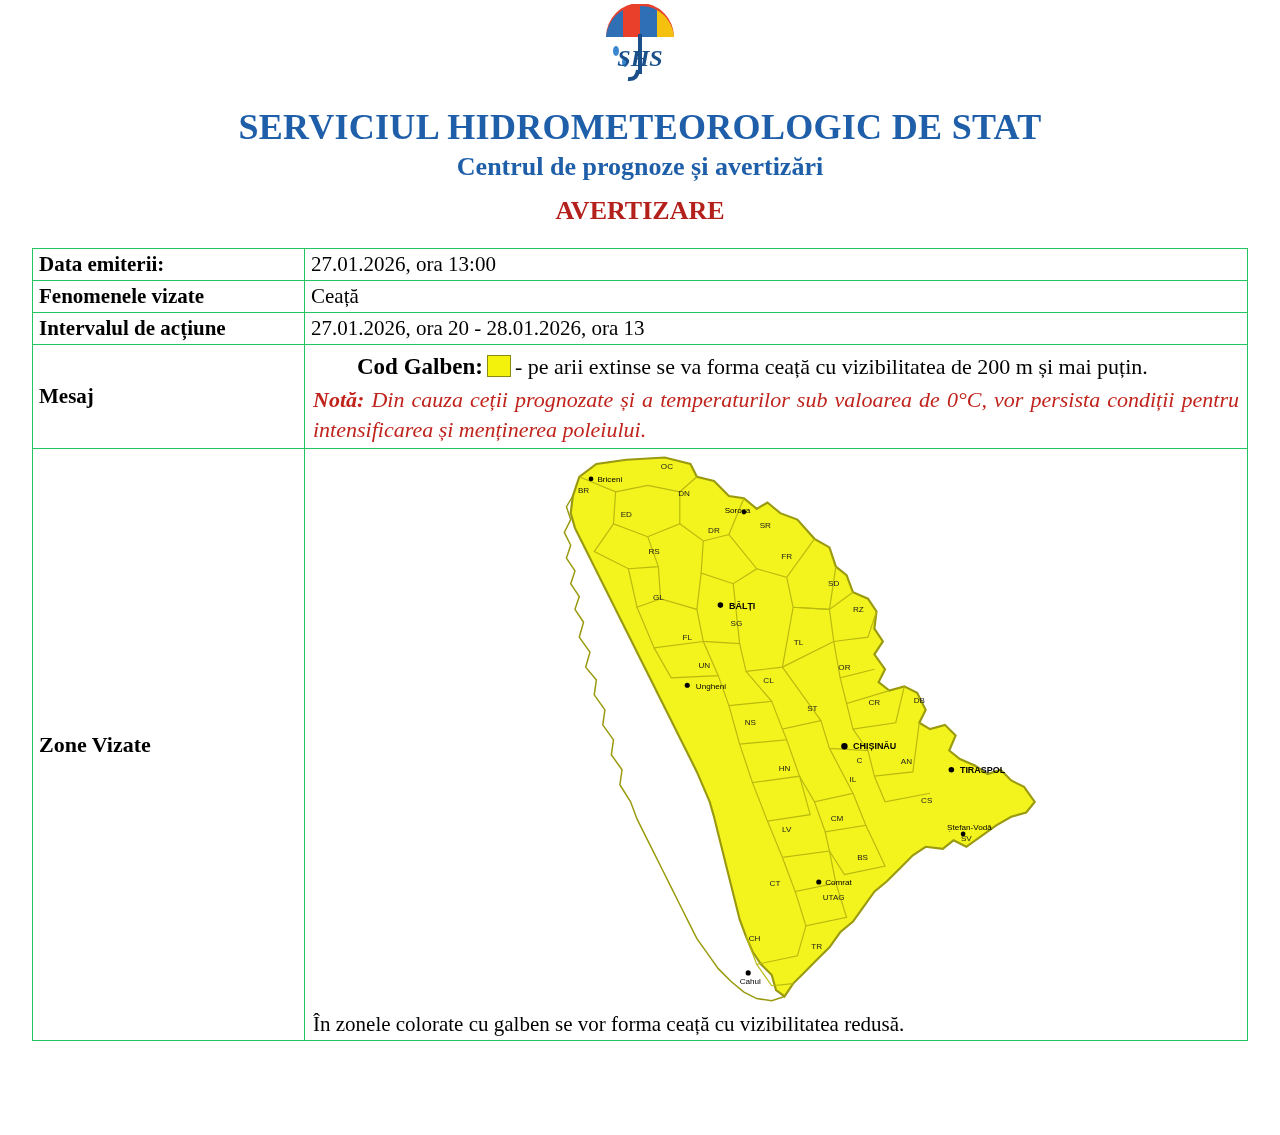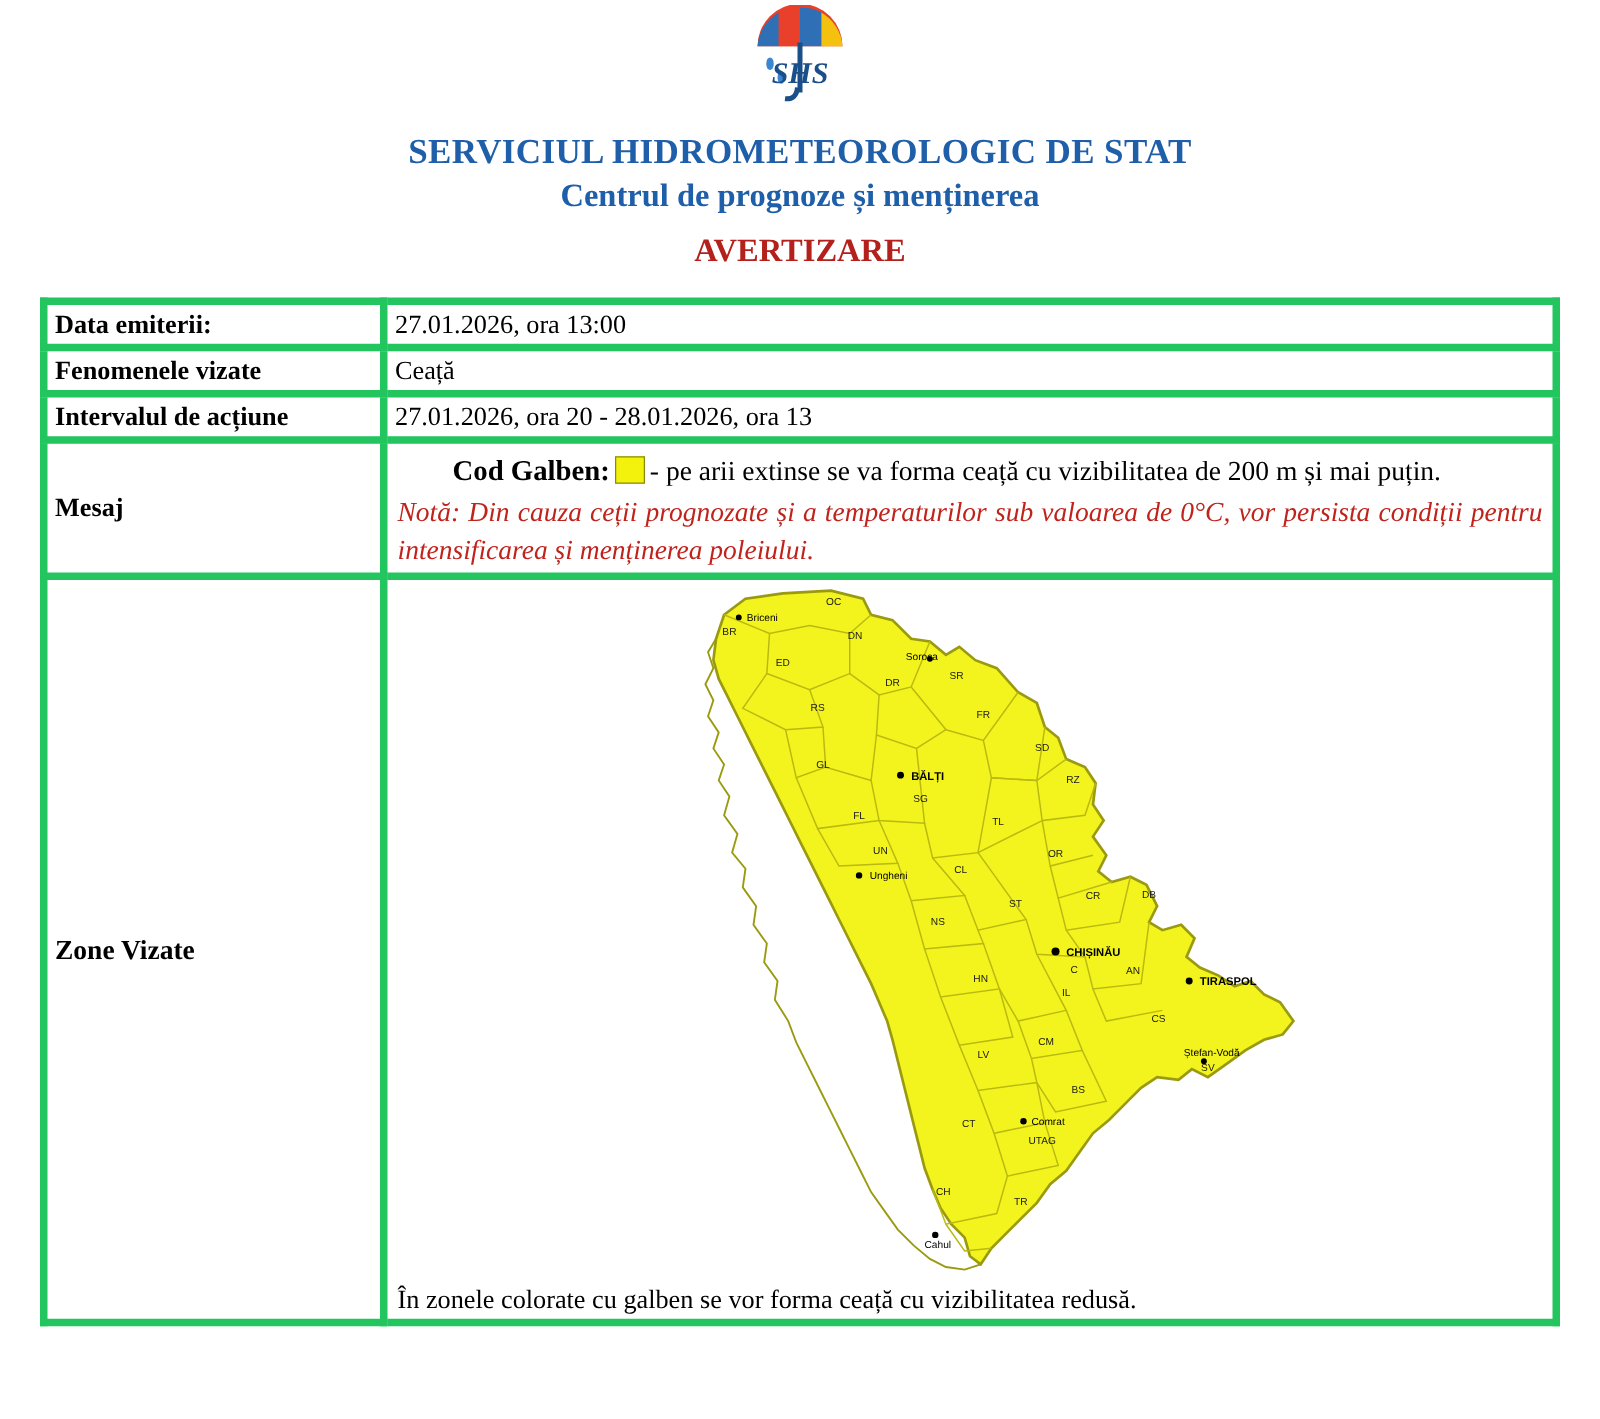--- a/index.html
+++ b/index.html
@@ -27,21 +27,21 @@
   }
   .logo {
     width: 96px;
     height: 88px;
     position: relative;
   }
   .org-title {
     text-align: center;
     color: #1f5fa9;
     font-weight: bold;
-    font-size: 28px;
+    font-size: 36px;
     letter-spacing: 0.3px;
     margin-top: 14px;
   }
   .org-subtitle {
     text-align: center;
     color: #1f5fa9;
     font-weight: bold;
     font-size: 26px;
     margin-top: 4px;
   }
@@ -60,21 +60,21 @@
     margin-top: 6px;
   }
   
   table.info {
     border-collapse: collapse;
     width: 1216px;
     margin: 22px auto 0 auto;
     table-layout: fixed;
   }
   table.info td {
-    border: 6px solid #22c55e;
+    border: 1px solid #22c55e;
     padding: 2px 6px;
     vertical-align: top;
     font-size: 21px;
     line-height: 1.28;
   }
   td.label {
     width: 272px;
     font-weight: bold;
     font-size: 22px;
     white-space: nowrap;
@@ -109,21 +109,21 @@
   }
   .nota {
     color: #c0231c;
     font-style: italic;
     font-size: 22px;
     line-height: 1.35;
     text-align: justify;
     margin-top: 2px;
   }
   .nota b {
-    font-weight: normal;
+    font-weight: bold;
   }
   .zone-label {
     vertical-align: middle !important;
   }
   .zone-label-inner {
     font-weight: bold;
     font-size: 22px;
   }
   .map-cell {
     padding: 0 !important;
@@ -168,21 +168,21 @@
 
         <ellipse cx="24" cy="47" rx="3" ry="5" fill="#3b86d1"></ellipse>
         <ellipse cx="33" cy="58" rx="3" ry="5" fill="#3b86d1"></ellipse>
 
         <text x="48" y="62" font-family="Liberation Serif, serif" font-size="24" font-style="italic" font-weight="bold" fill="#1a4f8a" text-anchor="middle">SHS</text>
       </svg>
     </div>
   </div>
 
   <div class="org-title">SERVICIUL HIDROMETEOROLOGIC DE STAT</div>
-  <div class="org-subtitle">Centrul de prognoze și menținerea</div>
+  <div class="org-subtitle">Centrul de prognoze și avertizări</div>
   <div class="warn-title">AVERTIZARE</div>
 
   <table class="info">
     <colgroup>
         <col style="width:272px">
         <col>
       </colgroup>
     <tbody>
       <tr>
         <td class="label">Data emiterii:</td>

